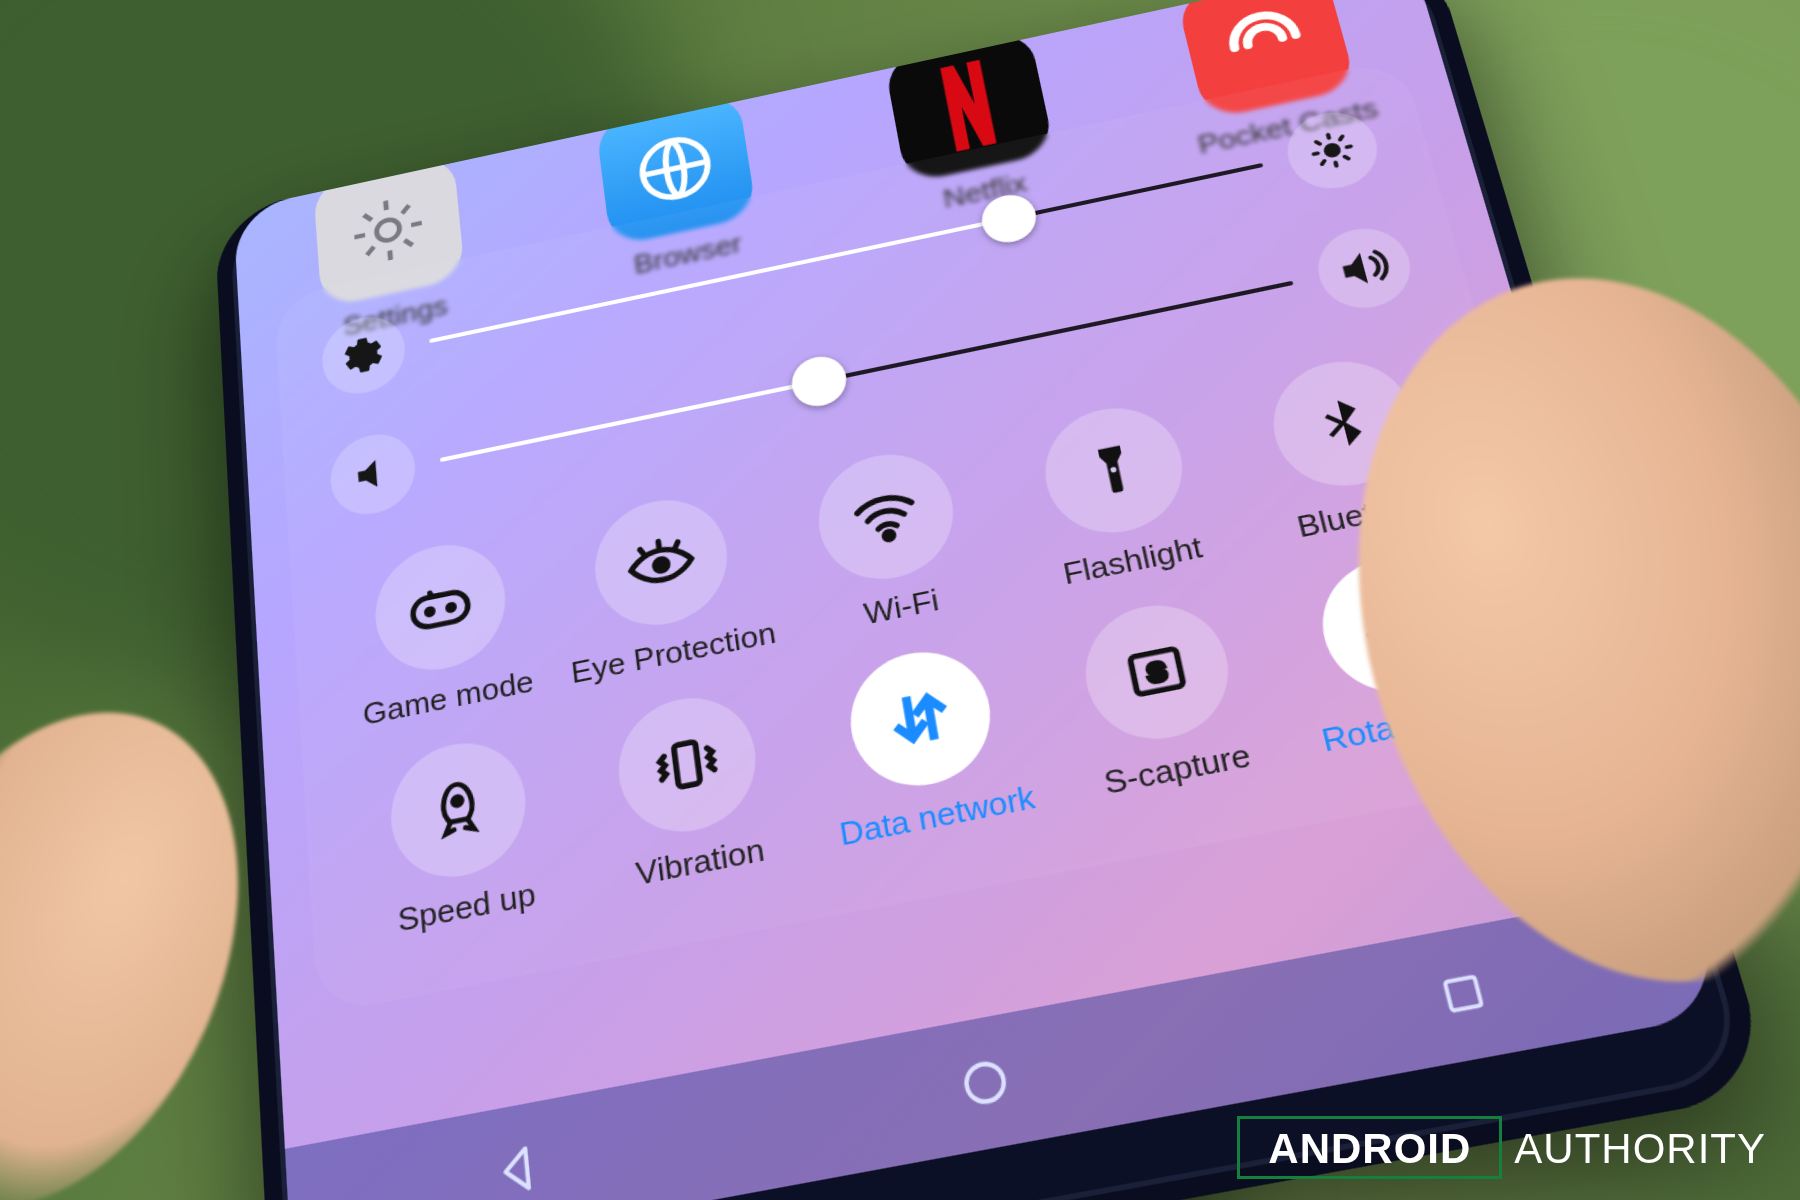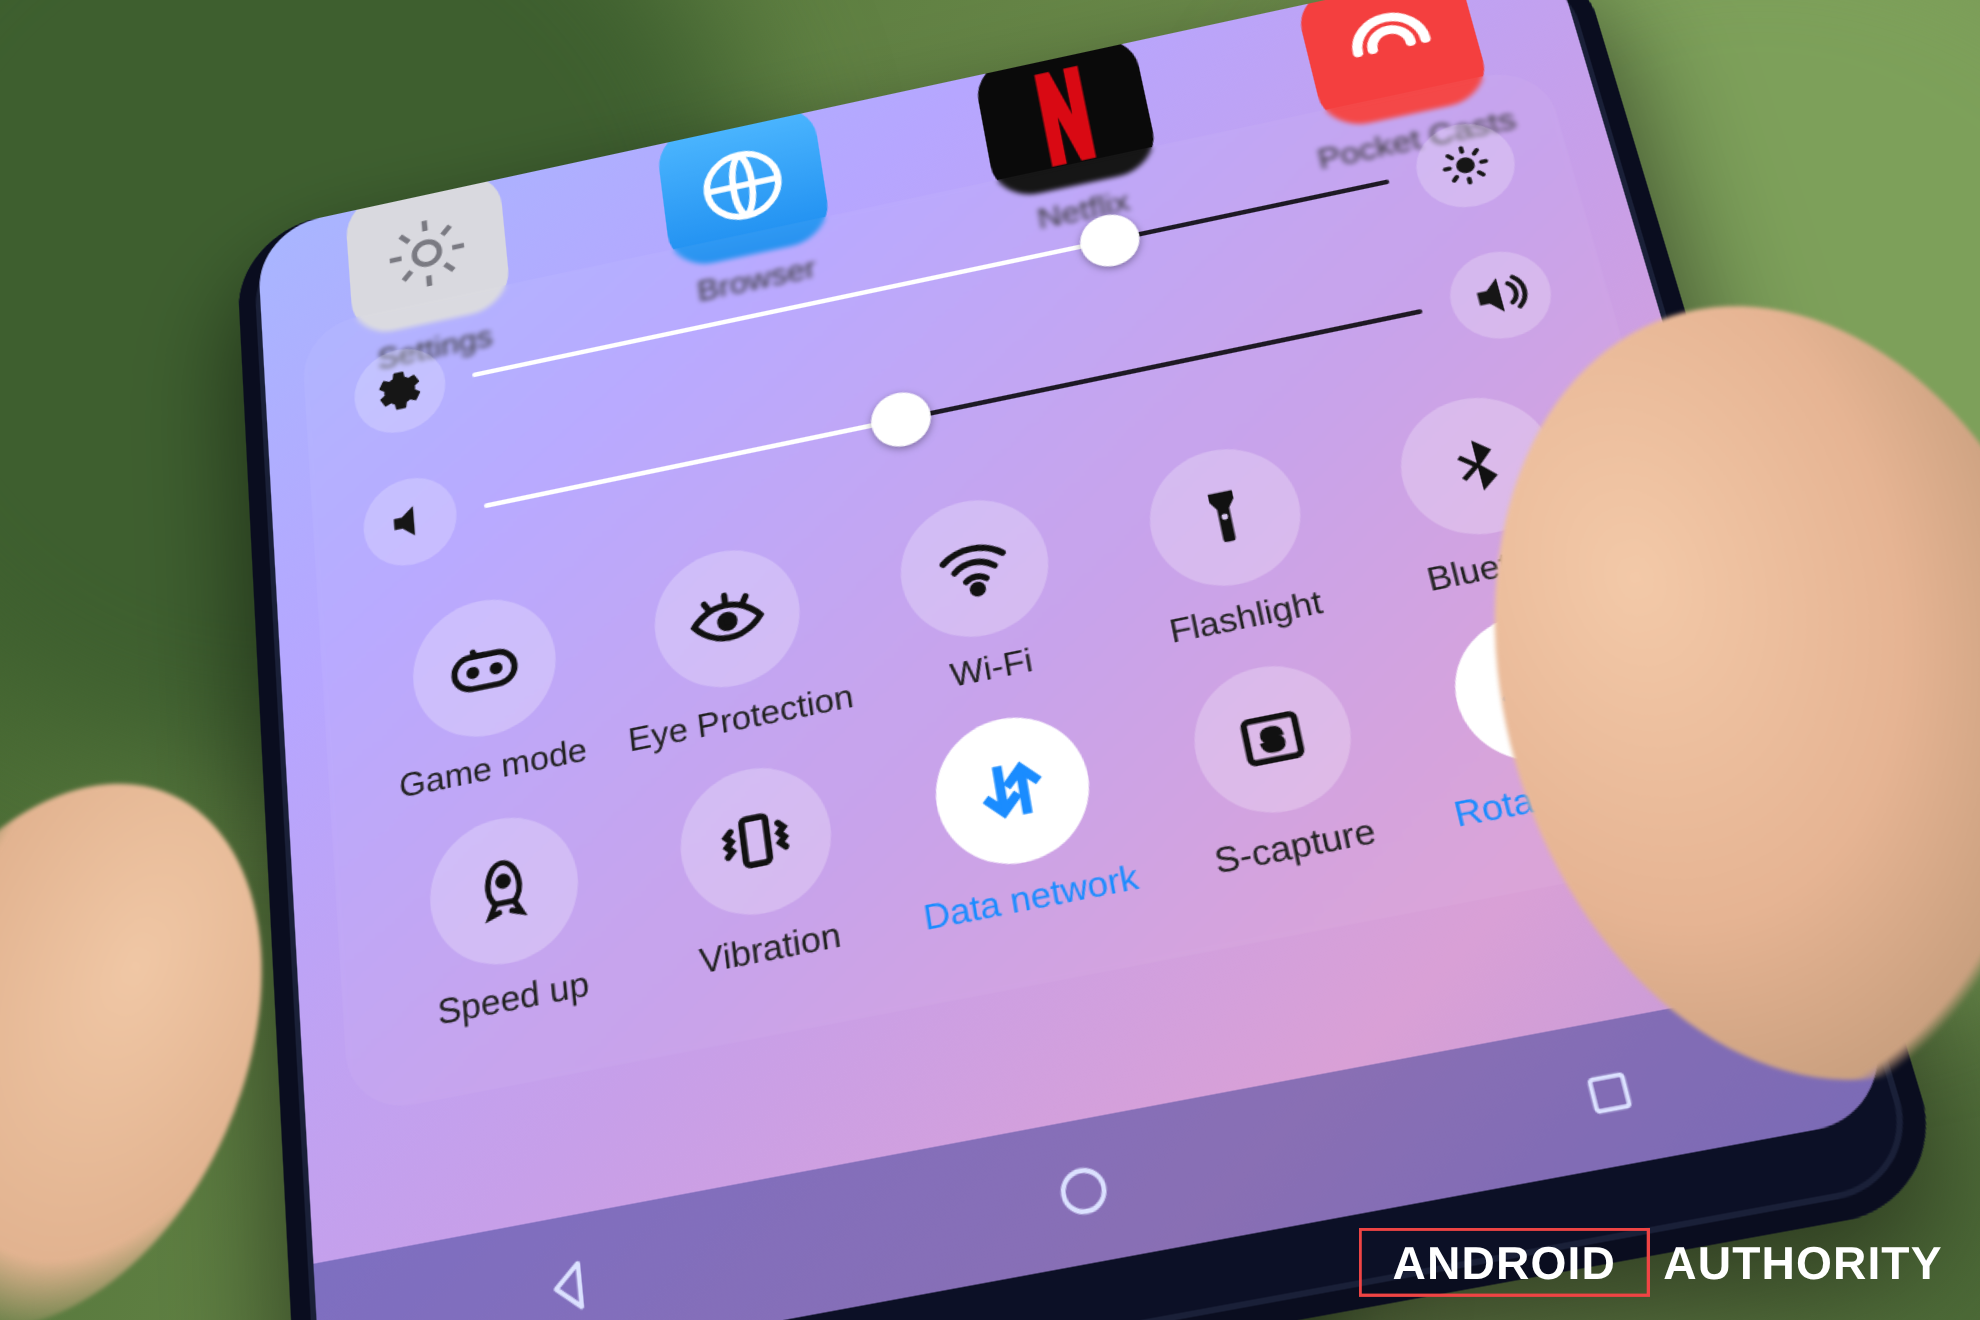--- a/index.html
+++ b/index.html
@@ -137,25 +137,25 @@
   
   .watermark{
     position:absolute;
     right:34px;bottom:30px;
     font:700 42px/1 "Arial Narrow",Arial,sans-serif;
     letter-spacing:1px;
     color:#fff;
     z-index:20;
   }
   .watermark .box{
-    border:3px solid #ef4444;
+    border:3px solid #15803d;
     padding:6px 28px 4px;
     margin-right:12px;
   }
-  .watermark .thin{font-weight:700;margin-top:34px;}
+  .watermark .thin{font-weight:400;margin-top:34px;}
 
   
   .hand{
     position:absolute;
     z-index:5;
     filter:blur(2px);
   }
   .thumb-shape{
     right:-90px;top:270px;width:520px;height:720px;
     background:radial-gradient(ellipse at 30% 30%,#f3c9a8 0%,#e6b493 45%,#caa07f 70%,transparent 72%);

